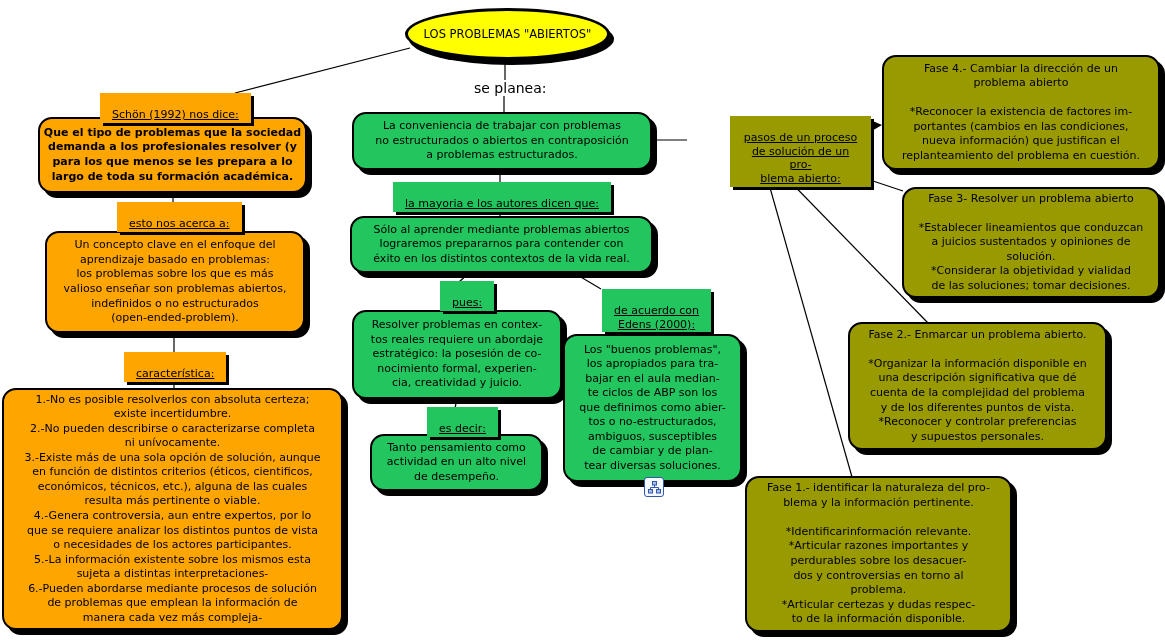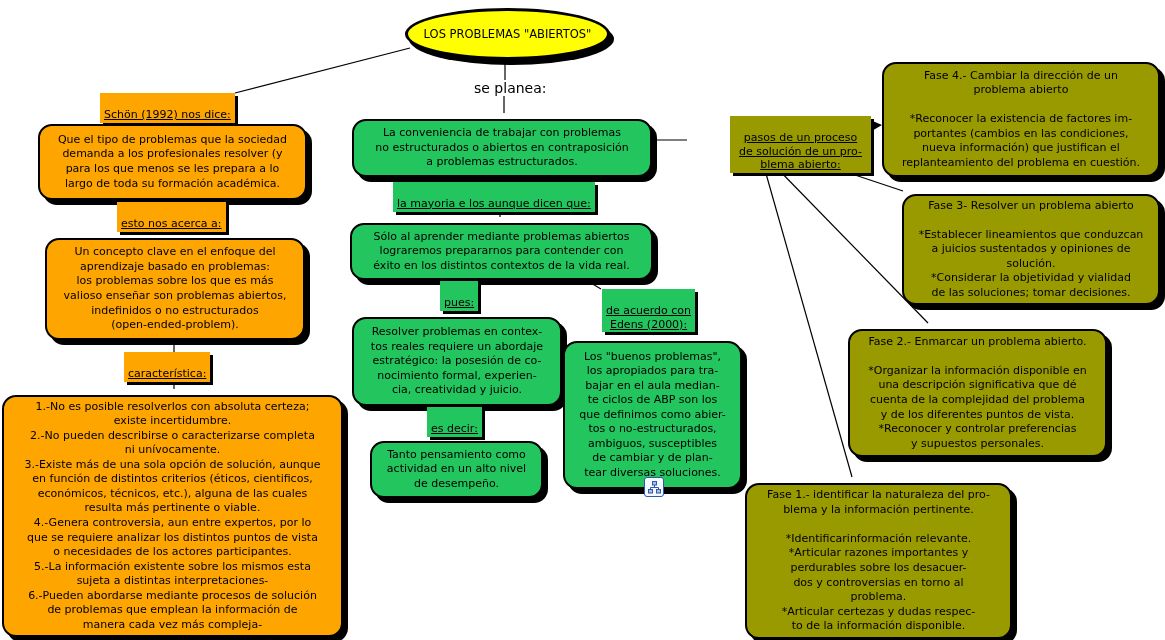--- a/index.html
+++ b/index.html
@@ -8,38 +8,38 @@
     font-family:"DejaVu Sans","Liberation Sans",sans-serif;color:#000;
     overflow:hidden;
   }
   #lines{position:absolute;left:0;top:0;width:1165px;height:640px;z-index:1;}
   .concept{
     position:absolute;z-index:2;
     border:2px solid #000;border-radius:14px;
     box-shadow:5px 5px 0 #000;
     display:flex;align-items:center;justify-content:center;
     text-align:center;font-size:11px;line-height:1.32;
-    white-space:pre-line;box-sizing:border-box;padding:4px 3px;margin-top:7px;
+    white-space:pre-line;box-sizing:border-box;padding:4px 3px;
   }
   .orange{background:#ffa500;}
   .purple{background:#22c55e;}
   .olive{background:#999900;}
   .ellipse{
     position:absolute;z-index:2;background:#ffff00;
     border:3px solid #000;border-radius:50%;
     box-shadow:4px 5px 0 #000;
     display:flex;align-items:center;justify-content:center;
     text-align:center;font-size:11.5px;box-sizing:border-box;
   }
   .linklabel{
     position:absolute;z-index:3;
     box-shadow:3px 3px 0 #000;
     font-size:11px;line-height:1.25;text-align:center;
     text-decoration:underline;white-space:pre-line;
-    padding:1px 4px;box-sizing:border-box;
+    padding:1px 12px;box-sizing:border-box;
   }
   .plainlabel{
     position:absolute;z-index:3;font-size:14px;background:#fff;
     padding:0 3px;white-space:nowrap;
   }
   .res-icon{
     position:absolute;z-index:4;width:18px;height:18px;
     background:#f4f8ff;border:1px solid #3355aa;border-radius:3px;
     display:flex;align-items:center;justify-content:center;
   }
@@ -79,21 +79,21 @@
 </div>
 
 <div class="plainlabel" style="left:471px;top:80px;">
   <span>se planea:</span>
 </div>
 
 <div class="linklabel orange" style="left:100px;top:93px;">
   <span>Schön (1992) nos dice:</span>
 </div>
 
-<div class="concept orange" style="left:38px;top:117px;width:269px;height:76px;">
+<div class="concept orange" style="left:38px;top:117px;width:269px;height:76px;font-weight:bold;">
   <span>Que el tipo de problemas que la sociedad
 demanda a los profesionales resolver (y
 para los que menos se les prepara a lo
 largo de toda su formación académica.</span>
 </div>
 
 <div class="linklabel orange" style="left:117px;top:202px;">
   <span>esto nos acerca a:</span>
 </div>
 
@@ -129,21 +129,21 @@
 manera cada vez más compleja-</span>
 </div>
 
 <div class="concept purple" style="left:352px;top:112px;width:300px;height:58px;">
   <span>La conveniencia de trabajar con problemas
 no estructurados  o abiertos en contraposición
 a problemas estructurados.</span>
 </div>
 
 <div class="linklabel purple" style="left:393px;top:182px;">
-  <span>la mayoria e los aunque dicen que:</span>
+  <span>la mayoria e los autores dicen que:</span>
 </div>
 
 <div class="concept purple" style="left:350px;top:216px;width:303px;height:57px;">
   <span>Sólo al aprender mediante problemas abiertos
 lograremos prepararnos para contender con
 éxito en los distintos contextos de la vida real.</span>
 </div>
 
 <div class="linklabel purple" style="left:440px;top:281px;">
   <span>pues:</span>

